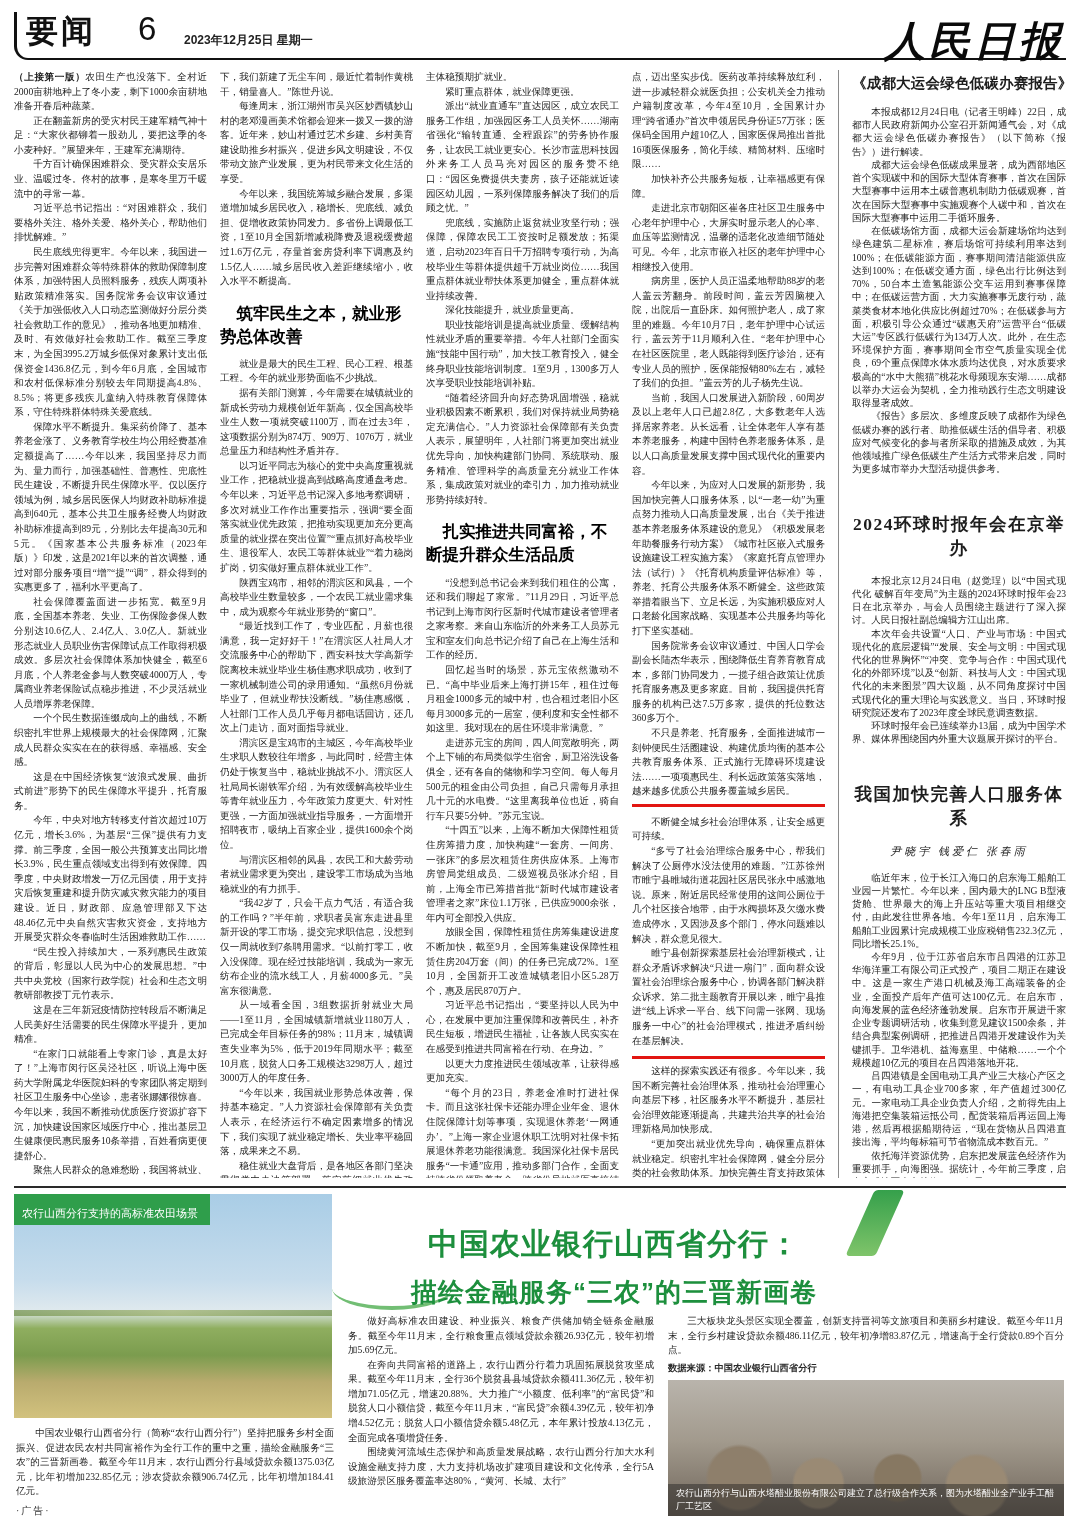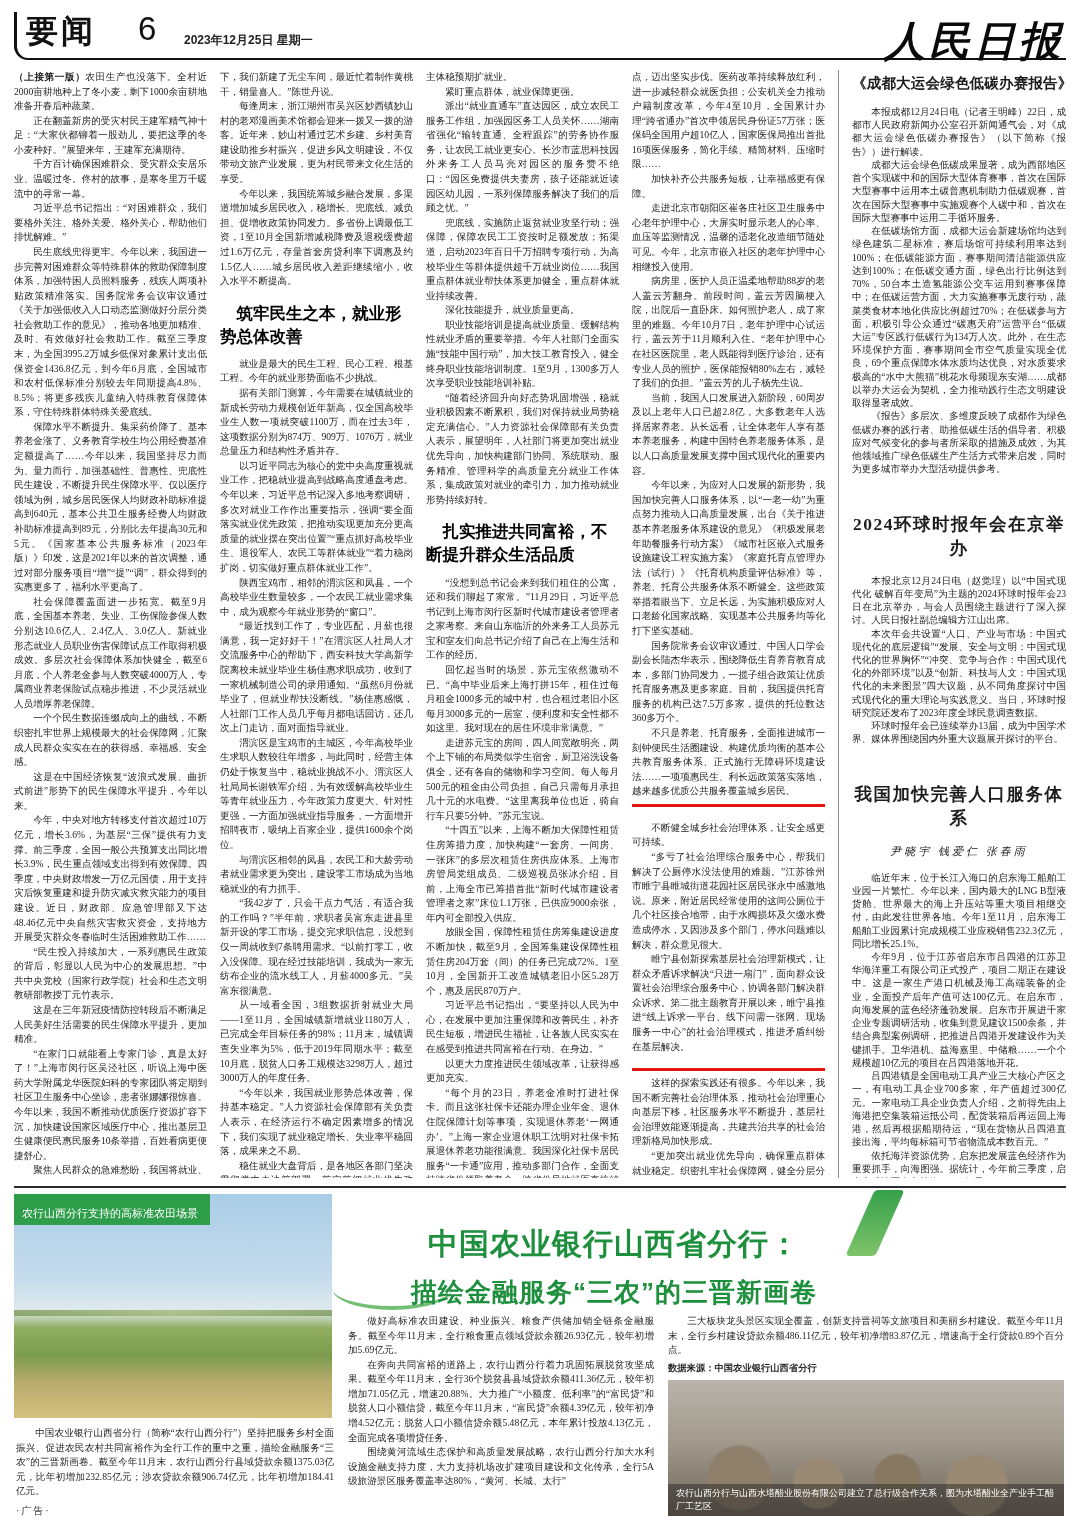--- a/index.html
+++ b/index.html
@@ -24,21 +24,21 @@
   .main { position:absolute; top:70px; left:14px; width:1052px; height:1108px; display:flex; }
   .ncol { width:193px; height:1108px; overflow:hidden; margin-right:13px; }
   .ncol:last-child { margin-right:0; }
   .right-col { width:228px; height:1108px; overflow:hidden; border-left:1px solid #8a8a8a;
     padding-left:13px; margin-right:0; display:flex; flex-direction:column; }
   .colbody p, .para { font-size:9.6px; line-height:1.52; text-align:justify; text-indent:2em; color:#1d1d1d; }
   .continues > p:first-child { text-indent:0; }
   .noindent { text-indent:0 !important; }
   .sec-head { font-family:"Liberation Sans","DejaVu Sans",sans-serif; font-weight:bold;
     font-size:16.5px; line-height:1.4; color:#000; margin:13px 0 9px 0; text-indent:1em; }
-  .red-box { border:3px solid #e21511; margin:5px -7px 5px -7px; padding:14px 4px; }
+  .red-box { border:3px solid #e21511; margin:5px -7px 5px -7px; padding:8px 4px; }
   
   .rc-art { margin-bottom:10px; }
   .rc-title-1 { font-family:"Liberation Sans","DejaVu Sans",sans-serif; font-weight:bold; font-size:14.5px;
     text-align:center; margin:4px 0 12px 0; letter-spacing:0.2px; white-space:nowrap; }
   .rc-title-2 { font-weight:bold; font-size:17.5px; text-align:center; letter-spacing:1.5px; margin:26px 0 14px 0; }
   .rc-byline { text-align:center; font-size:11px; font-style:italic; letter-spacing:3px; margin:0 0 12px 0; color:#222; }
   .rc-body p { font-size:9.6px; line-height:1.38; text-align:justify; text-indent:2em; }
   
   .ad { position:absolute; top:1186px; left:14px; width:1052px; height:334px; border-top:2px solid #2a2a2a; }
   .ad-photo-left { position:absolute; left:0; top:6px; width:318px; height:224px; overflow:hidden;
@@ -91,21 +91,21 @@
   <div class="ncol colbody">
     <p class="para noindent"><b>（上接第一版）</b><span>农田生产也没落下。全村近2000亩耕地种上了冬小麦，剩下1000余亩耕地准备开春后种蔬菜。</span></p>
     <div>
         <p class="para">正在翻盖新房的受灾村民王建军精气神十足：“大家伙都铆着一股劲儿，要把这季的冬小麦种好。”展望来年，王建军充满期待。</p>
         <p class="para">千方百计确保困难群众、受灾群众安居乐业、温暖过冬。佟村的故事，是寒冬里万千暖流中的寻常一幕。</p>
         <p class="para">习近平总书记指出：“对困难群众，我们要格外关注、格外关爱、格外关心，帮助他们排忧解难。”</p>
         <p class="para">民生底线兜得更牢。今年以来，我国进一步完善对困难群众等特殊群体的救助保障制度体系，加强特困人员照料服务，残疾人两项补贴政策精准落实。国务院常务会议审议通过《关于加强低收入人口动态监测做好分层分类社会救助工作的意见》，推动各地更加精准、及时、有效做好社会救助工作。截至三季度末，为全国3995.2万城乡低保对象累计支出低保资金1436.8亿元，到今年6月底，全国城市和农村低保标准分别较去年同期提高4.8%、8.5%；将更多残疾儿童纳入特殊教育保障体系，守住特殊群体特殊关爱底线。</p>
         <p class="para">保障水平不断提升。集采药价降了、基本养老金涨了、义务教育学校生均公用经费基准定额提高了……今年以来，我国坚持尽力而为、量力而行，加强基础性、普惠性、兜底性民生建设，不断提升民生保障水平。仅以医疗领域为例，城乡居民医保人均财政补助标准提高到640元，基本公共卫生服务经费人均财政补助标准提高到89元，分别比去年提高30元和5元。《国家基本公共服务标准（2023年版）》印发，这是2021年以来的首次调整，通过对部分服务项目“增”“提”“调”，群众得到的实惠更多了，福利水平更高了。</p>
         <p class="para">社会保障覆盖面进一步拓宽。截至9月底，全国基本养老、失业、工伤保险参保人数分别达10.6亿人、2.4亿人、3.0亿人。新就业形态就业人员职业伤害保障试点工作取得积极成效。多层次社会保障体系加快健全，截至6月底，个人养老金参与人数突破4000万人，专属商业养老保险试点稳步推进，不少灵活就业人员增厚养老保障。</p>
         <p class="para">一个个民生数据连缀成向上的曲线，不断织密扎牢世界上规模最大的社会保障网，汇聚成人民群众实实在在的获得感、幸福感、安全感。</p>
-        <p class="para">这是在中国经济恢复“波浪式发展、曲折式前进”形势下的民生保障水平提升，今年以来。</p>
+        <p class="para">这是在中国经济恢复“波浪式发展、曲折式前进”形势下的民生保障水平提升，托育服务。</p>
         <p class="para">今年，中央对地方转移支付首次超过10万亿元，增长3.6%，为基层“三保”提供有力支撑。前三季度，全国一般公共预算支出同比增长3.9%，民生重点领域支出得到有效保障。四季度，中央财政增发一万亿元国债，用于支持灾后恢复重建和提升防灾减灾救灾能力的项目建设。近日，财政部、应急管理部又下达48.46亿元中央自然灾害救灾资金，支持地方开展受灾群众冬春临时生活困难救助工作……</p>
         <p class="para">“民生投入持续加大，一系列惠民生政策的背后，彰显以人民为中心的发展思想。”中共中央党校（国家行政学院）社会和生态文明教研部教授丁元竹表示。</p>
         <p class="para">这是在三年新冠疫情防控转段后不断满足人民美好生活需要的民生保障水平提升，更加精准。</p>
         <p class="para">“在家门口就能看上专家门诊，真是太好了！”上海市闵行区吴泾社区，听说上海中医药大学附属龙华医院妇科的专家团队将定期到社区卫生服务中心坐诊，患者张娜娜很惊喜。今年以来，我国不断推动优质医疗资源扩容下沉，加快建设国家区域医疗中心，推出基层卫生健康便民惠民服务10条举措，百姓看病更便捷舒心。</p>
         <p class="para">聚焦人民群众的急难愁盼，我国将就业、教育、医疗、托幼、养老、住房、环境等民生事项不断融入国家发展的顶层设计，以实际行动提升百姓的幸福指数。</p>
       </div>
   </div>
 
   <div class="ncol colbody">
     <div class="continues">

